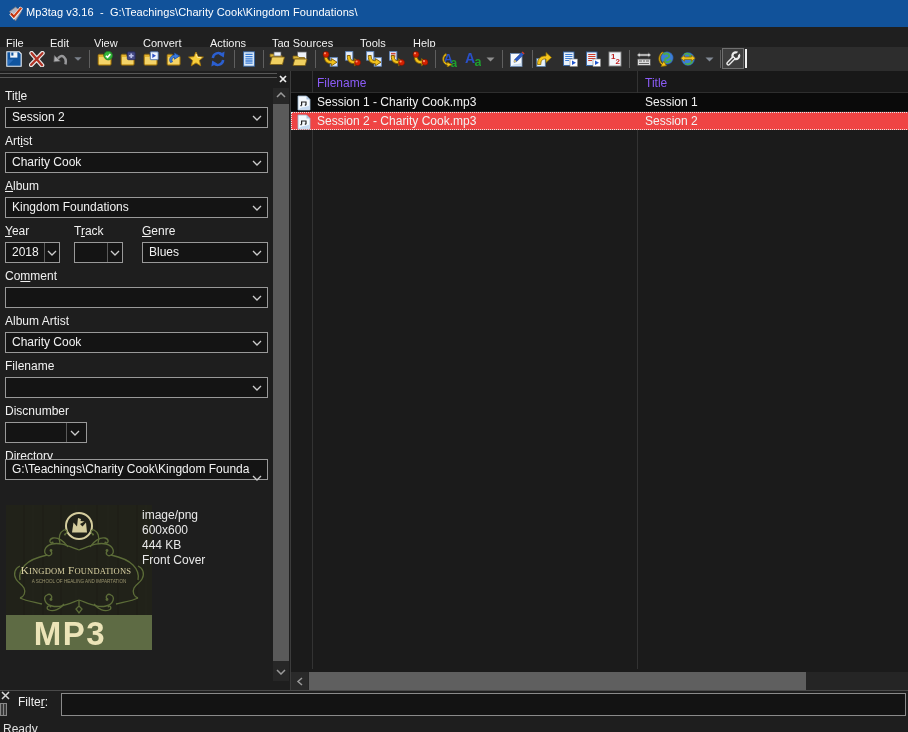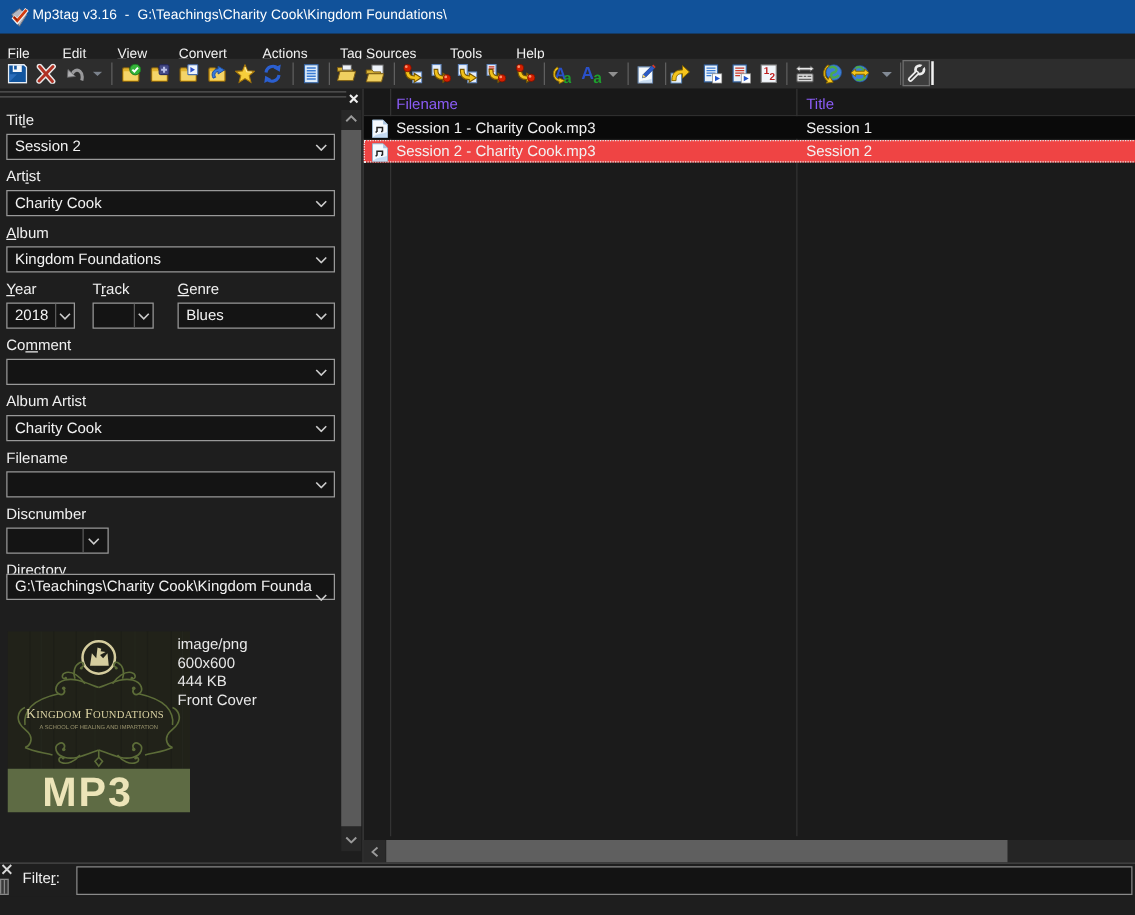--- a/index.html
+++ b/index.html
@@ -456,14 +456,17 @@
     <svg class="abs" style="left:1px;top:1px" width="9" height="9" viewBox="0 0 9 9">
       <path d="M1 1 L8 8 M8 1 L1 8" stroke="#d8d8d8" stroke-width="1.5"></path>
     </svg>
     <div class="abs" style="left:-3px;top:13px;width:10px;height:13px;background:#3a3a3a;border:1px solid #888"></div>
     <div class="abs" style="left:0px;top:14px;width:1px;height:11px;background:#888"></div>
     <div class="abs" style="left:3px;top:14px;width:1px;height:11px;background:#888"></div>
     <span class="abs" style="left:18px;top:5px;color:#f0f0f0;font-size:12px">Filte<u>r</u>:</span>
     <div id="filterinput"></div>
   </div>
 
+  <div id="statusbar" class="abs">
+    <span class="abs" style="left:3px;top:5px;color:#e0e0e0;font-size:12px">Ready</span>
+  </div>
 
 </div>
 
 </body></html>

